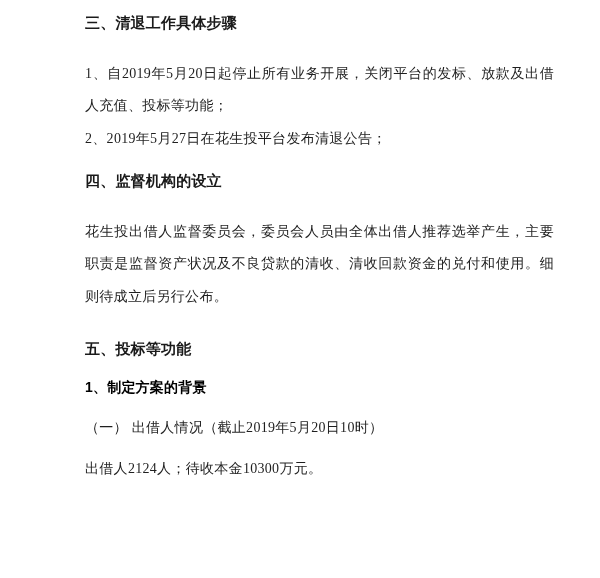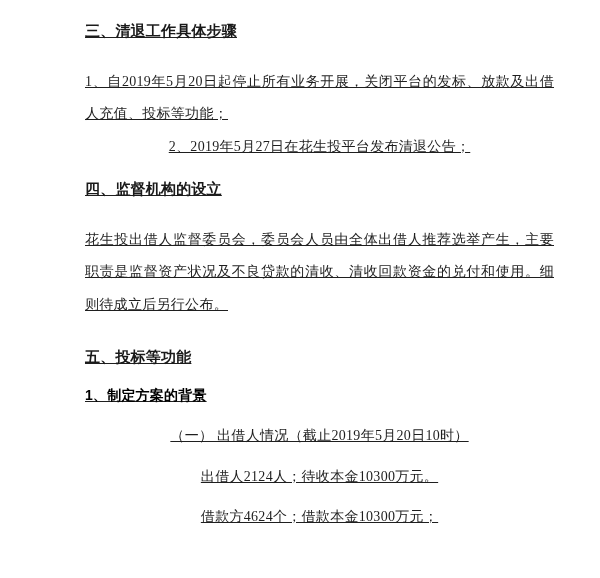--- a/index.html
+++ b/index.html
@@ -9,28 +9,27 @@
   }
   body {
     width: 600px;
     height: 578px;
     overflow: hidden;
   }
   .page {
     box-sizing: border-box;
     width: 600px;
     height: 578px;
-    padding: 15px 46px 0 85px;
+    padding: 7px 46px 0 85px;
     background: #ffffff;
     color: #1f1f1f;
     font-family: "Liberation Serif", serif;
     font-size: 14px;
     line-height: 32.5px;
     letter-spacing: 0.3px;
-    text-decoration: underline;
   }
   .heading {
     font-family: "Liberation Sans", sans-serif;
     font-weight: bold;
     font-size: 15px;
     letter-spacing: 0.2px;
     margin: 0;
     line-height: 32.5px;
     color: #1a1a1a;
   }
@@ -38,21 +37,20 @@
     font-family: "Liberation Sans", sans-serif;
     font-weight: bold;
     font-size: 14px;
     letter-spacing: 0.2px;
     margin: 5px 0 0 0;
     line-height: 32.5px;
     color: #000000;
   }
   p {
     margin: 0;
-    text-align: center;
   }
   .para-justify {
     text-align: justify;
     text-justify: inter-character;
   }
   .mt10 { margin-top: 18px; }
   .mt20 { margin-top: 20px; }
   .mt22 { margin-top: 10px; }
   .mt5  { margin-top: 9px; }
   .mt1  { margin-top: 8px; }
@@ -74,16 +72,15 @@
 
   <h2 class="heading mt20">五、投标等功能</h2>
 
   <h3 class="subheading">1、制定方案的背景</h3>
 
   <p class="mt5">（一） 出借人情况（截止2019年5月20日10时）</p>
 
   <p class="mt1">出借人2124人；待收本金10300万元。</p>
 
 
-  <p class="mt1">借款方4624个；借款本金10300万元；</p>
 
 
 </div>
 
 </body></html>

